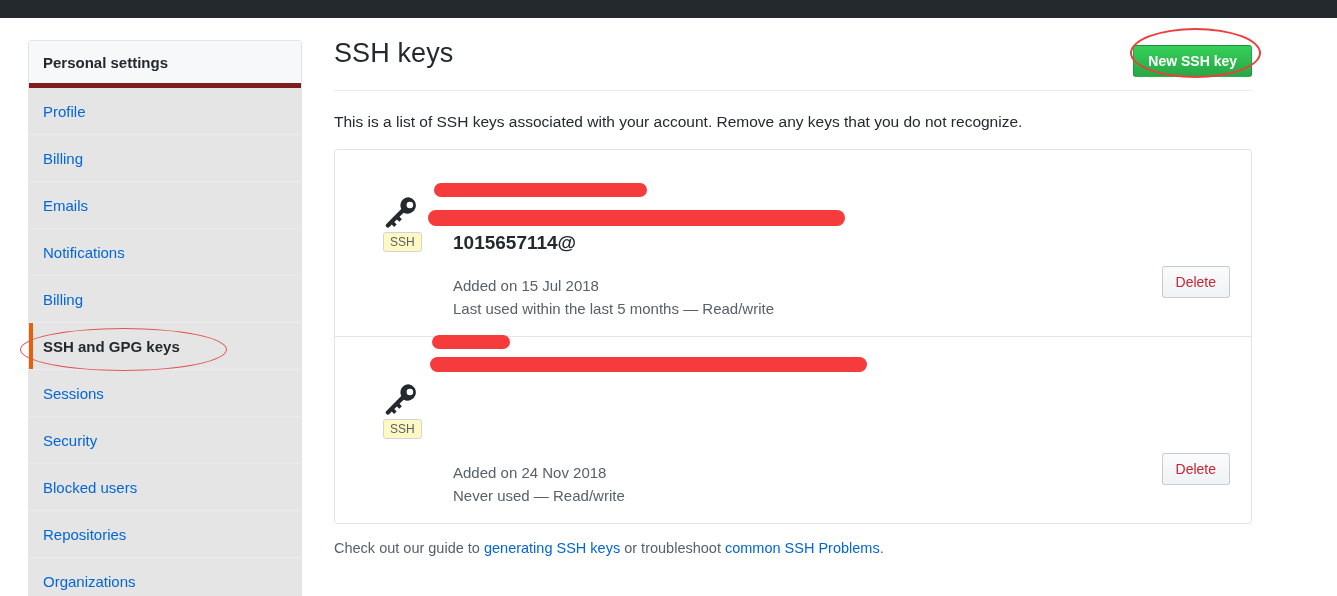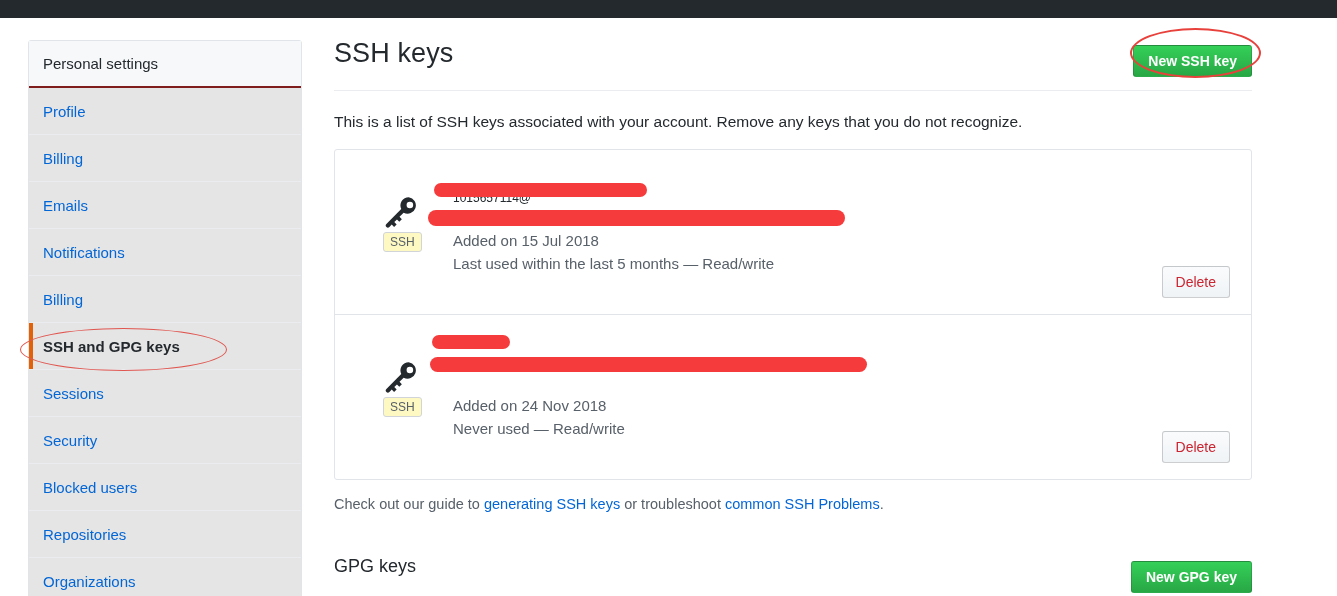--- a/index.html
+++ b/index.html
@@ -34,27 +34,27 @@
     top: 40px;
     width: 274px;
     border: 1px solid #e1e4e8;
     border-radius: 3px;
     background: #ffffff;
     box-sizing: border-box;
   }
   .sidebar-header {
     height: 47px;
     background: #f6f8fa;
-    border-bottom: 2px solid #7f1d1d;
+    border-bottom: 5px solid #7f1d1d;
     display: flex;
     align-items: center;
     padding-left: 14px;
     box-sizing: border-box;
     font-size: 15px;
-    font-weight: normal;
+    font-weight: bold;
     color: #24292e;
   }
   .nav-item {
     position: relative;
     height: 47px;
     border-bottom: 1px solid #eaecef;
     display: flex;
     align-items: center;
     padding-left: 14px;
     box-sizing: border-box;
@@ -164,25 +164,26 @@
     background: #fef9c3;
   }
 
   .key-body {
     flex: 1 1 auto;
     padding-top: 22px;
     padding-left: 38px;
     position: relative;
   }
   .key-title {
-    font-size: 12px;
-    font-weight: normal;
+    font-size: 19px;
+    font-weight: bold;
     color: #24292e;
     line-height: 20px;
     white-space: nowrap;
+    margin-top: 45px;
   }
   .key-fingerprint {
     font-size: 14.5px;
     color: #586069;
     line-height: 20px;
     white-space: nowrap;
     margin-top: 1px;
   }
   .key-meta {
     font-size: 15px;

